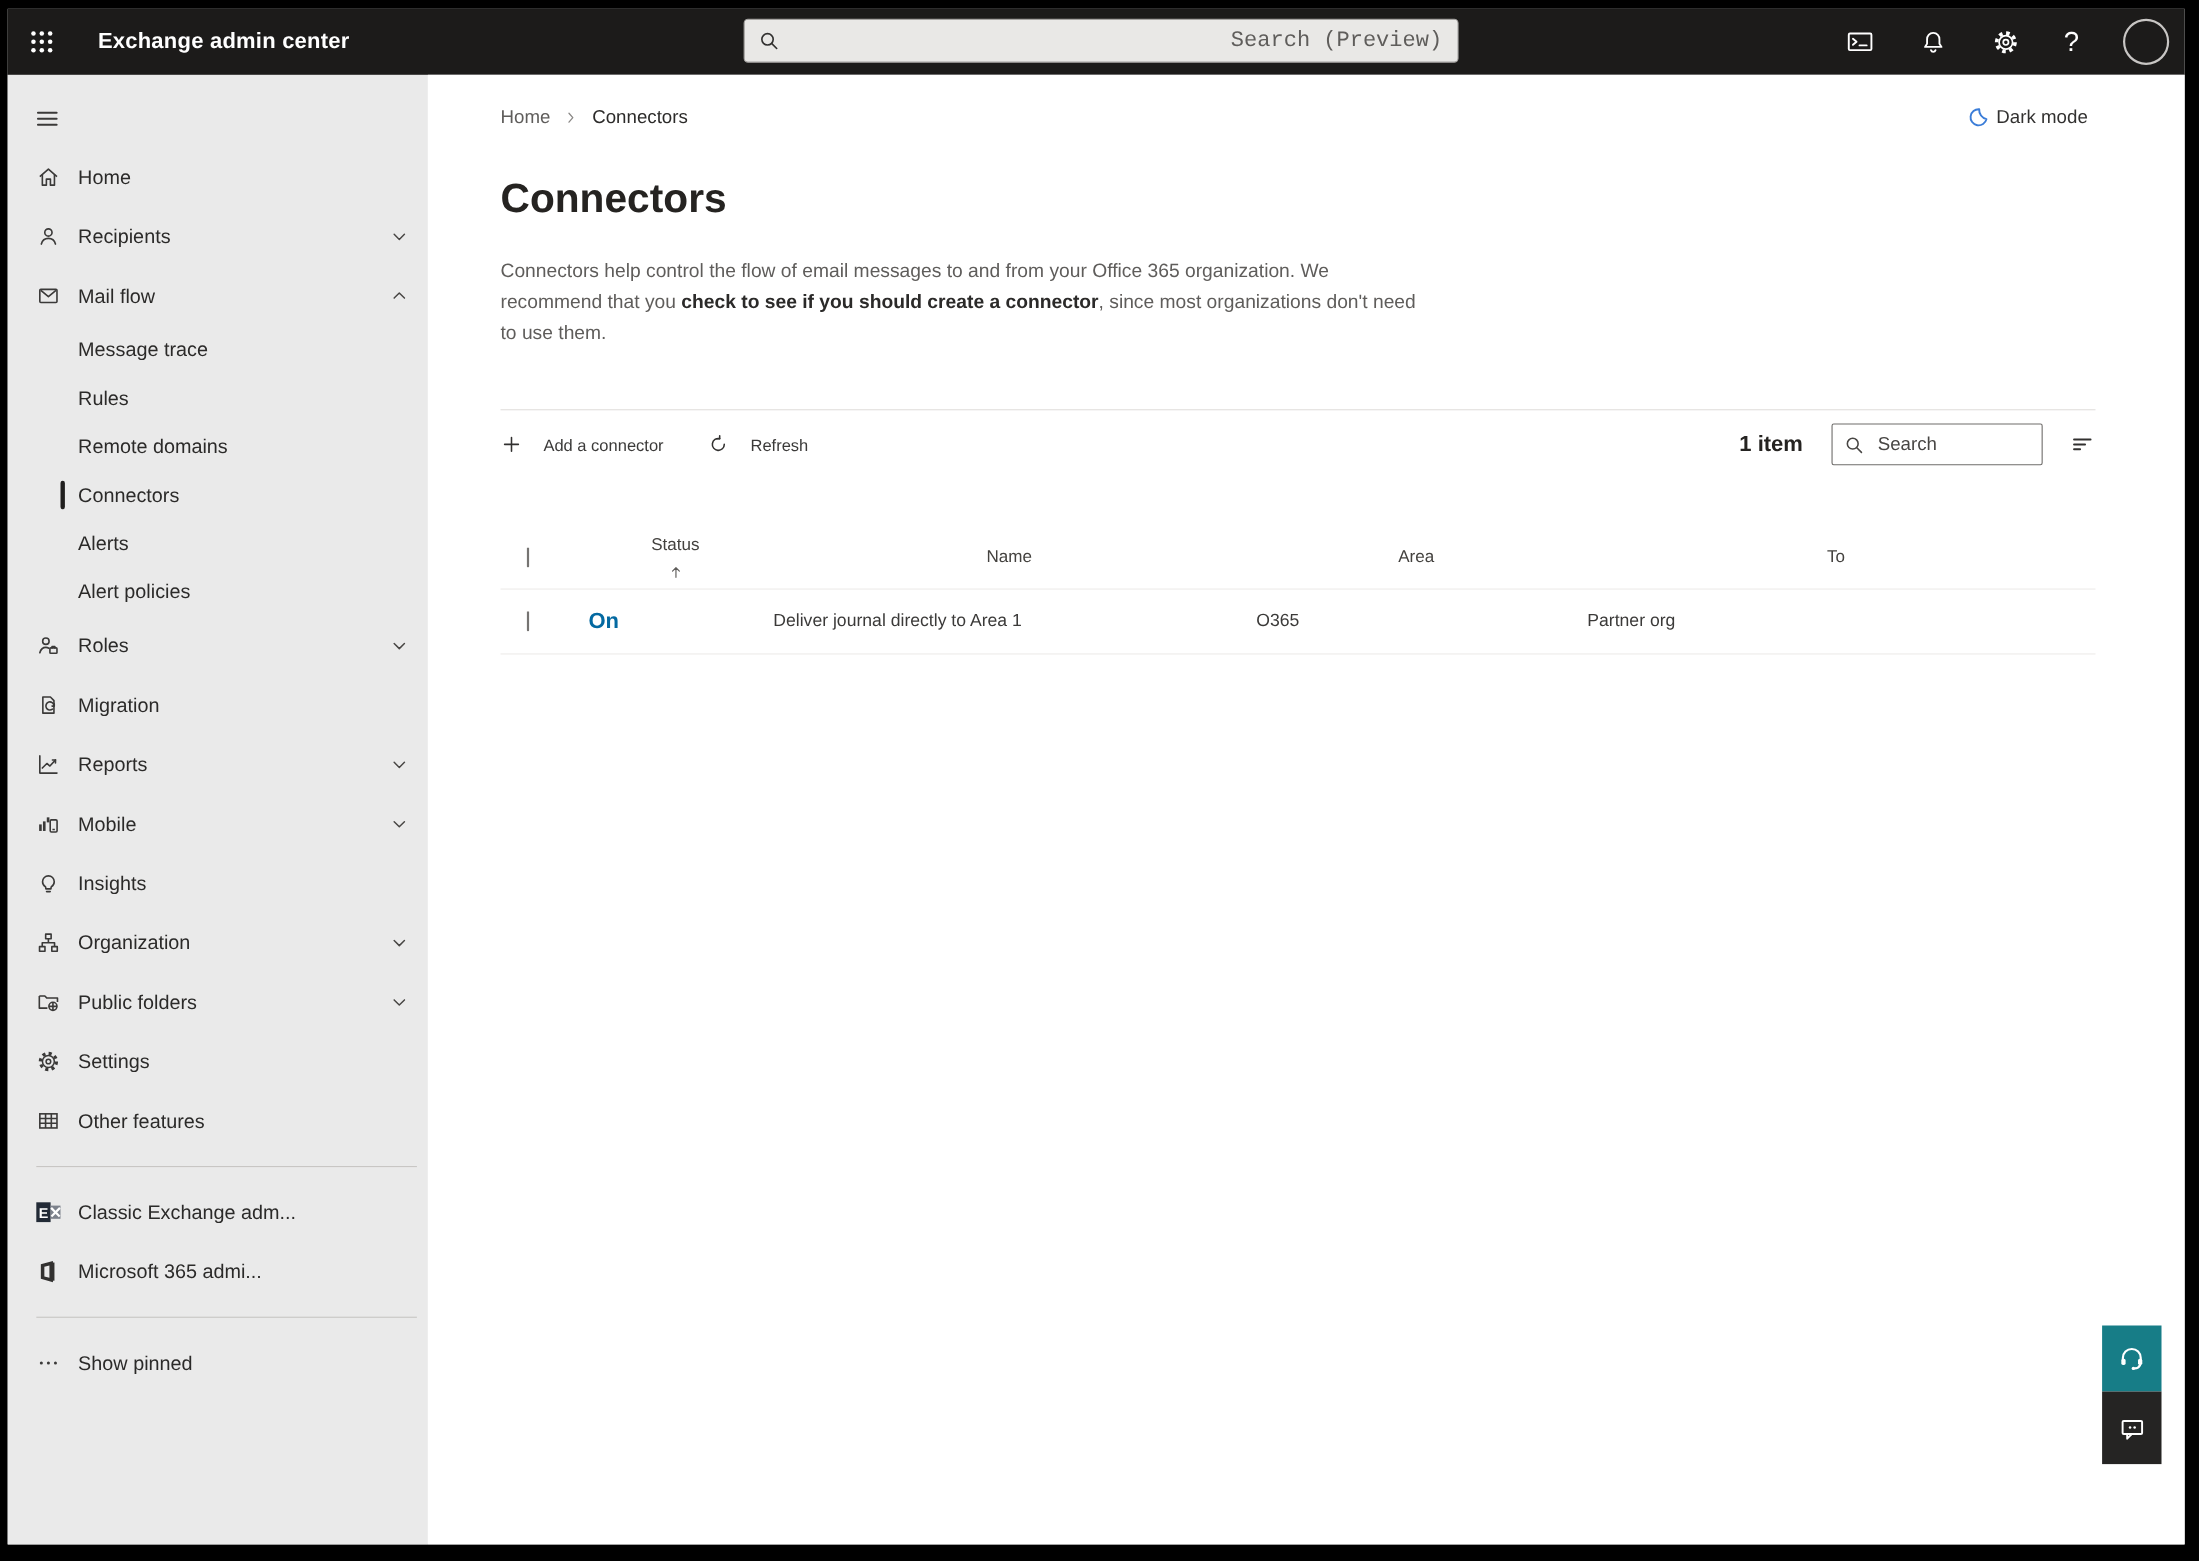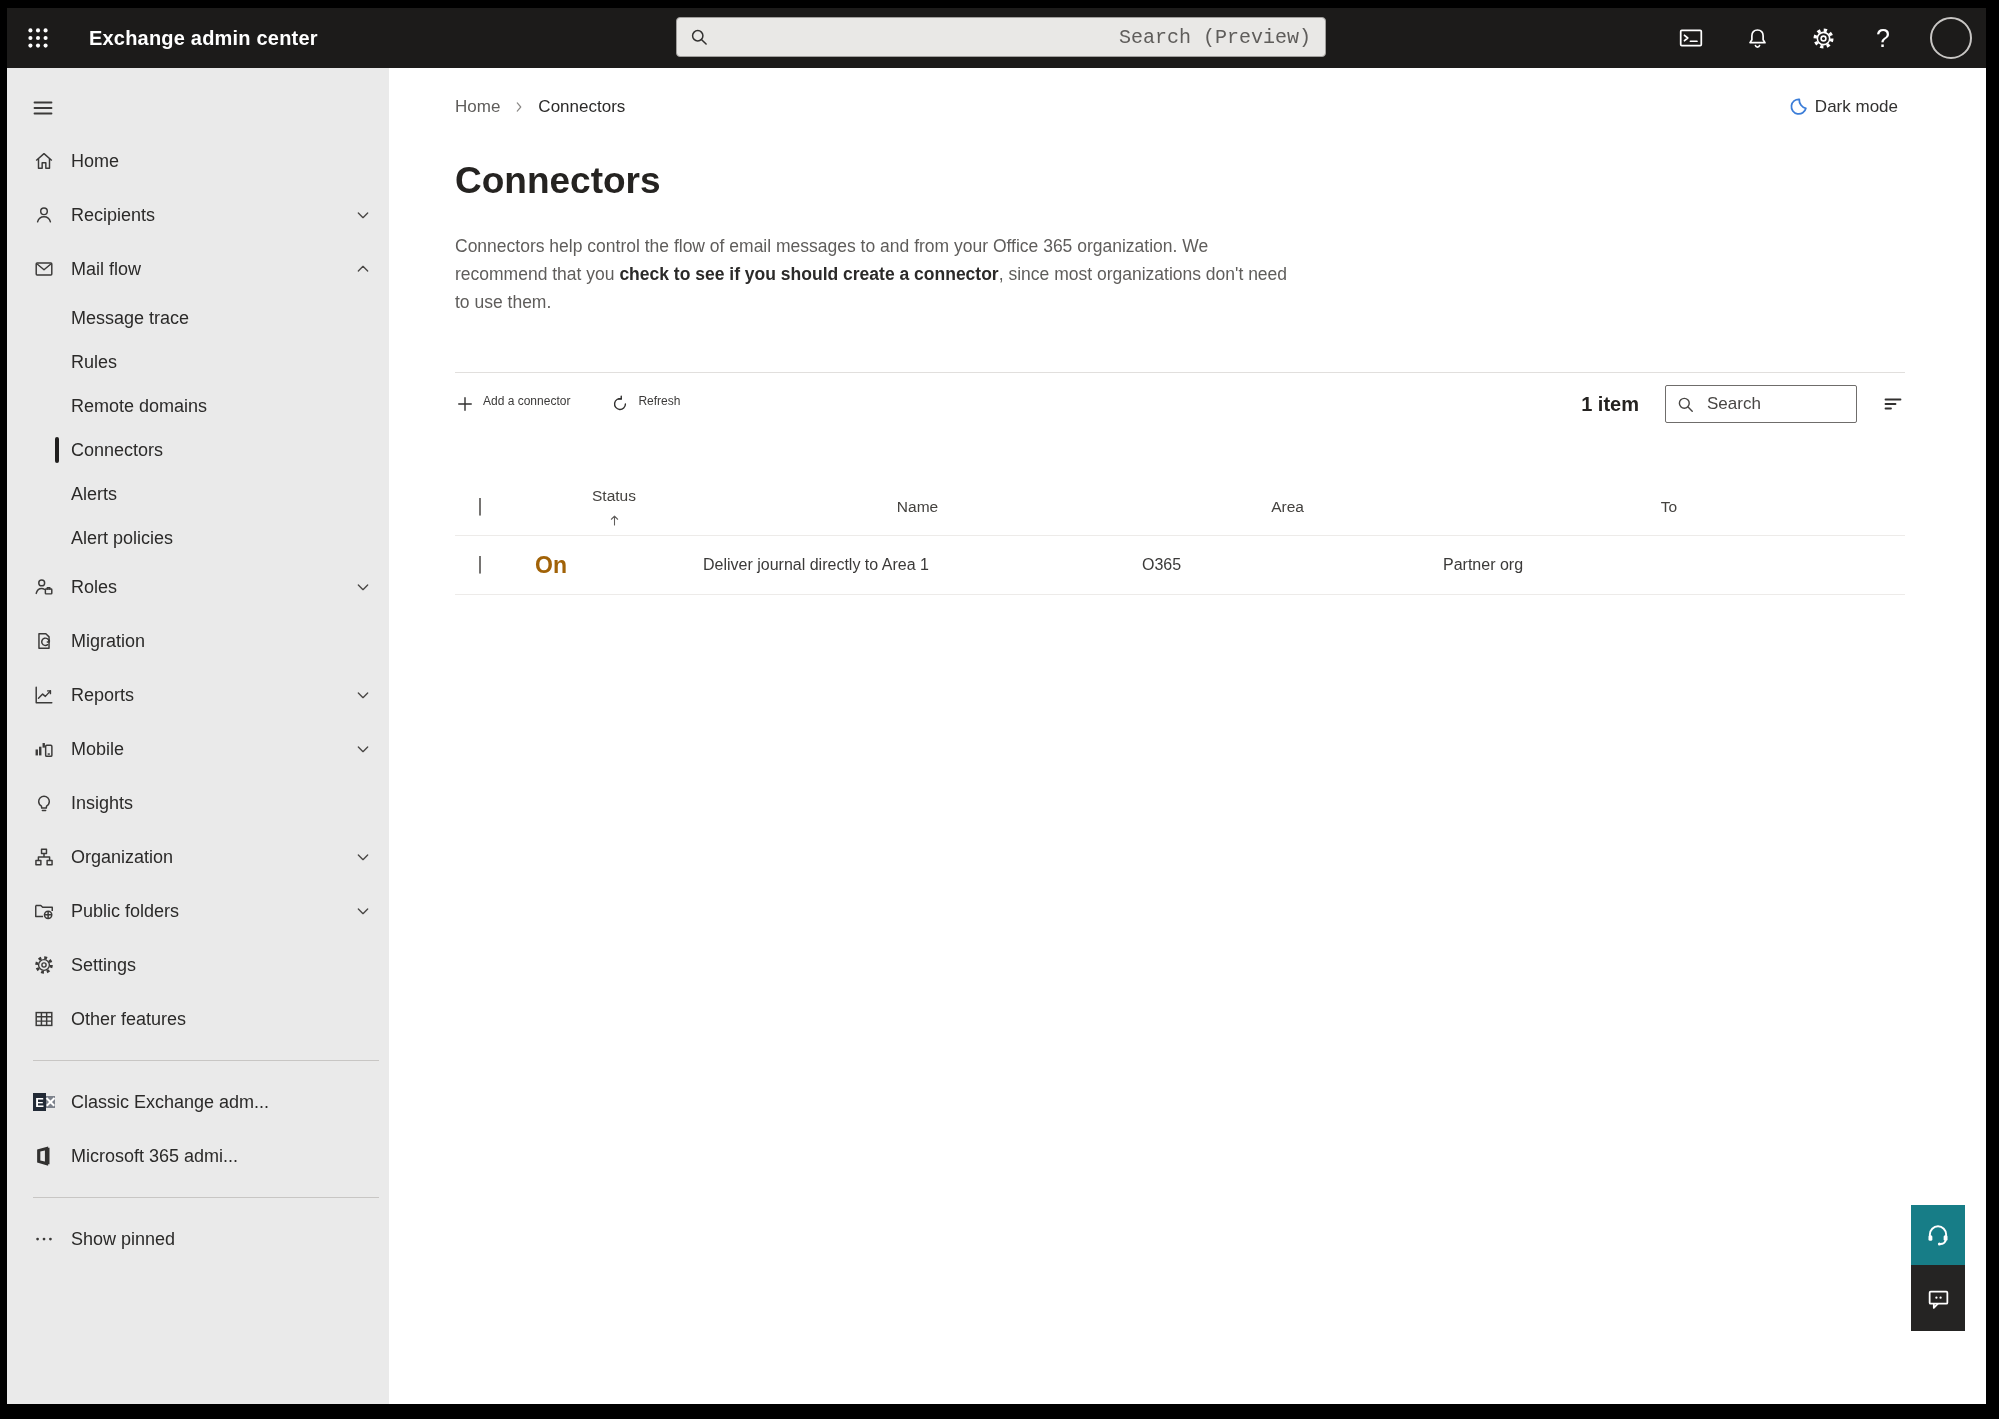--- a/index.html
+++ b/index.html
@@ -50,21 +50,21 @@
   .crumb-sep{margin:0 12px;color:#8a8886;display:flex;}
   .crumb-cur{font-size:17px;color:#2b2a29;}
   .darkmode{margin-left:auto;display:flex;align-items:center;gap:6px;cursor:pointer;font-size:17px;color:#323130;}
   .darkmode svg{color:#3b7dd8;}
   h1.page-title{margin:42px 0 0 0;font-size:37px;font-weight:700;color:#252321;}
   .desc{margin-top:30px;width:845px;font-size:17.5px;line-height:28px;color:#5f5d5b;}
   .desc .emph{color:#2b2a29;font-weight:700;}
 
   .list-zone{margin-top:56px;width:1450px;}
   .toolbar{border-top:1px solid #e1dfdd;height:62px;display:flex;align-items:center;}
-  .tool-btn{display:flex;align-items:flex-start;gap:8px;font-size:12px;color:#3b3a39;cursor:pointer;margin-right:40px;}
+  .tool-btn{display:flex;align-items:flex-end;gap:19px;font-size:15px;color:#3b3a39;cursor:pointer;margin-right:40px;}
   .tool-btn svg{color:#323130;}
   .toolbar-right{margin-left:auto;display:flex;align-items:center;}
   .item-count{font-size:20px;font-weight:700;color:#252321;margin-right:26px;}
   .list-search{width:192px;height:38px;border:1px solid #6f6d6b;border-radius:2px;background:#fff;
       display:flex;align-items:center;padding:0 10px;box-sizing:border-box;}
   .list-search svg{color:#484644;margin-right:10px;flex:none;}
   .list-search input{flex:1;min-width:0;border:none;outline:none;font-size:17px;color:#3b3a39;background:transparent;
       font-family:"Liberation Sans",sans-serif;}
   .list-search input::placeholder{color:#484644;}
   .filter-btn{margin-left:24px;color:#323130;cursor:pointer;display:flex;}
@@ -75,21 +75,21 @@
   .cell{box-sizing:border-box;padding-right:10px;overflow:hidden;white-space:nowrap;}
   .c-check{width:80px;padding-left:24px;}
   .c-status{width:168px;}
   .c-name{width:439px;}
   .c-from{width:301px;}
   .c-to{width:462px;}
   .hdr{font-size:15.5px;color:#44423f;display:flex;align-items:center;gap:8px;cursor:pointer;flex-direction:column;}
   .sort-ic{color:#5f5d5b;display:flex;}
   .checkbox{width:22px;height:22px;border:1px solid #767472;border-radius:3px;background:#fff;cursor:pointer;}
   .cell-text{font-size:16px;color:#3b3a39;}
-  .status-on{font-size:23px;font-weight:700;color:#a16207;margin-top:24px;}
+  .status-on{font-size:20px;font-weight:700;color:#0369a1;margin-top:24px;}
   .name-link{cursor:pointer;}
 
   
   .float-col{position:absolute;right:21px;top:1197px;display:flex;flex-direction:column;}
   .fbtn{width:54px;height:60px;display:flex;align-items:center;justify-content:center;cursor:pointer;color:#fff;}
   .fbtn.help{background:#177d87;}
   .fbtn.feedback{background:#252423;height:66px;}
 </style>
 </head>
 <body>

